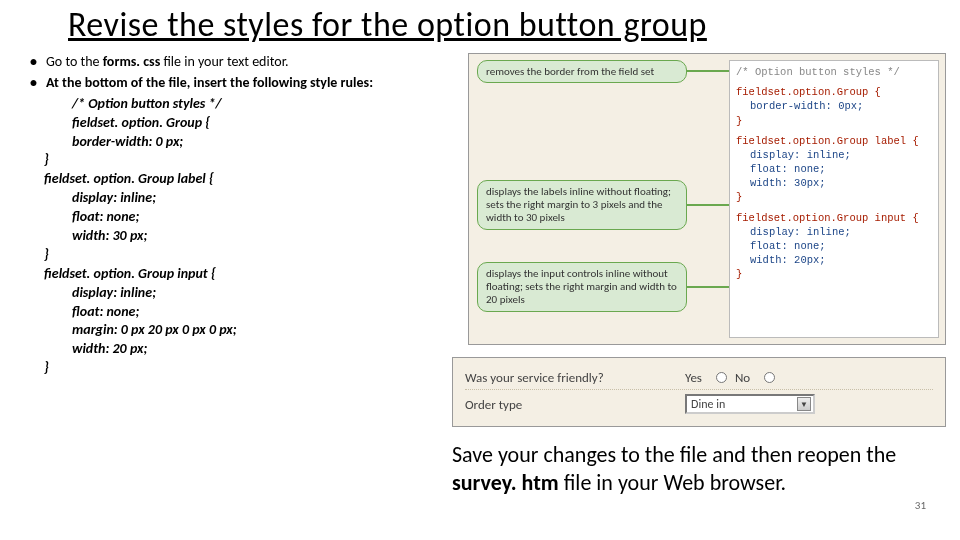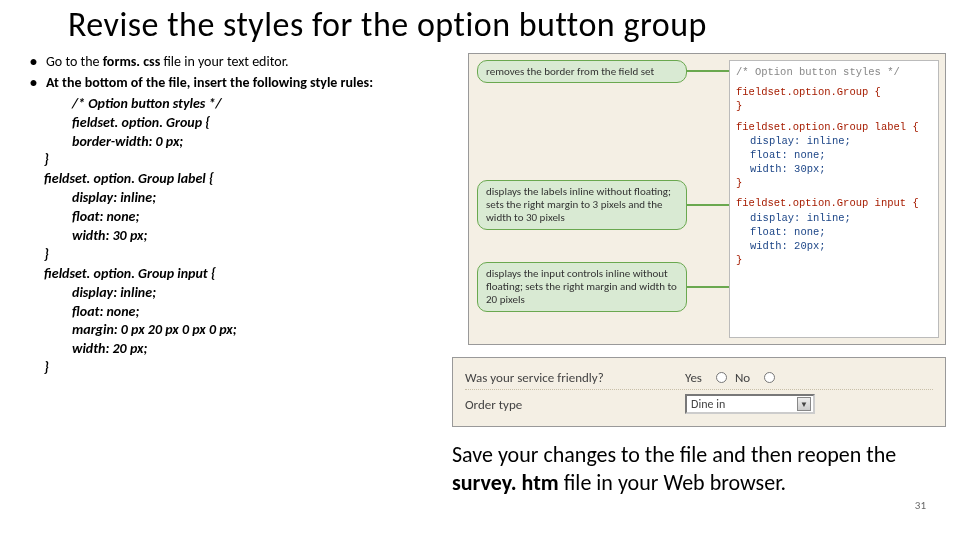--- a/index.html
+++ b/index.html
@@ -10,20 +10,21 @@
     font-family: Calibri, Arial, sans-serif;
     color: #000;
     position: relative;
     overflow: hidden;
   }
   .title {
     font-size: 34px;
     font-weight: 400;
     padding: 4px 0 8px 68px;
     letter-spacing: 0.5px;
+    text-decoration: underline;
   }
   .columns {
     display: flex;
     padding: 0 14px 0 30px;
     gap: 12px;
   }
   .left {
     width: 410px;
     font-size: 14px;
     line-height: 1.35;
@@ -207,20 +208,21 @@
       <div class="line l1"></div>
       <div class="vline" style="left:273px; top:16px; height:24px"></div>
       <div class="line l2"></div>
       <div class="vline" style="left:273px; top:100px; height:51px"></div>
       <div class="line l3"></div>
       <div class="vline" style="left:273px; top:202px; height:31px"></div>
       <div class="codepane">
         <div class="cmt">/* Option button styles */</div>
         <div class="gap"></div>
         <div class="sel">fieldset.option.Group {</div>
+        <div class="prop ind">border-width: 0px;</div>
         <div class="sel">}</div>
         <div class="gap"></div>
         <div class="sel">fieldset.option.Group label {</div>
         <div class="prop ind">display: inline;</div>
         <div class="prop ind">float: none;</div>
         <div class="prop ind">width: 30px;</div>
         <div class="sel">}</div>
         <div class="gap"></div>
         <div class="sel">fieldset.option.Group input {</div>
         <div class="prop ind">display: inline;</div>

